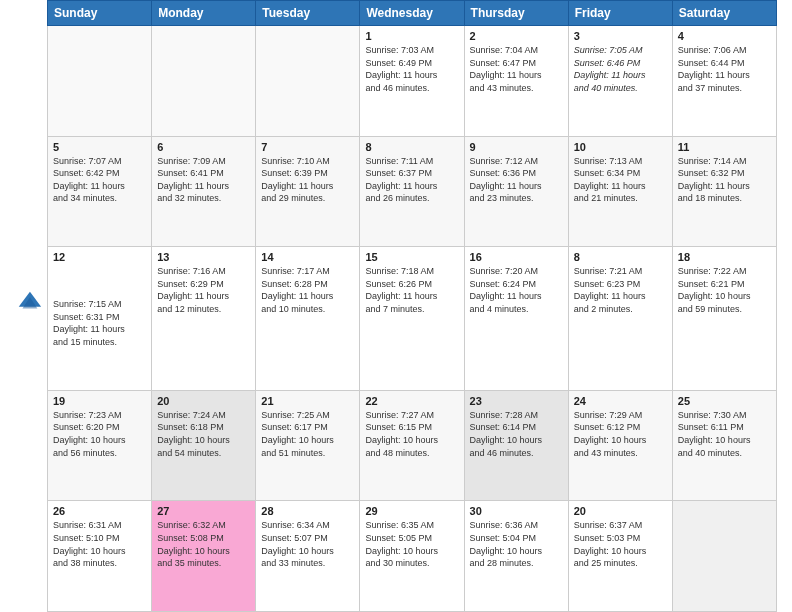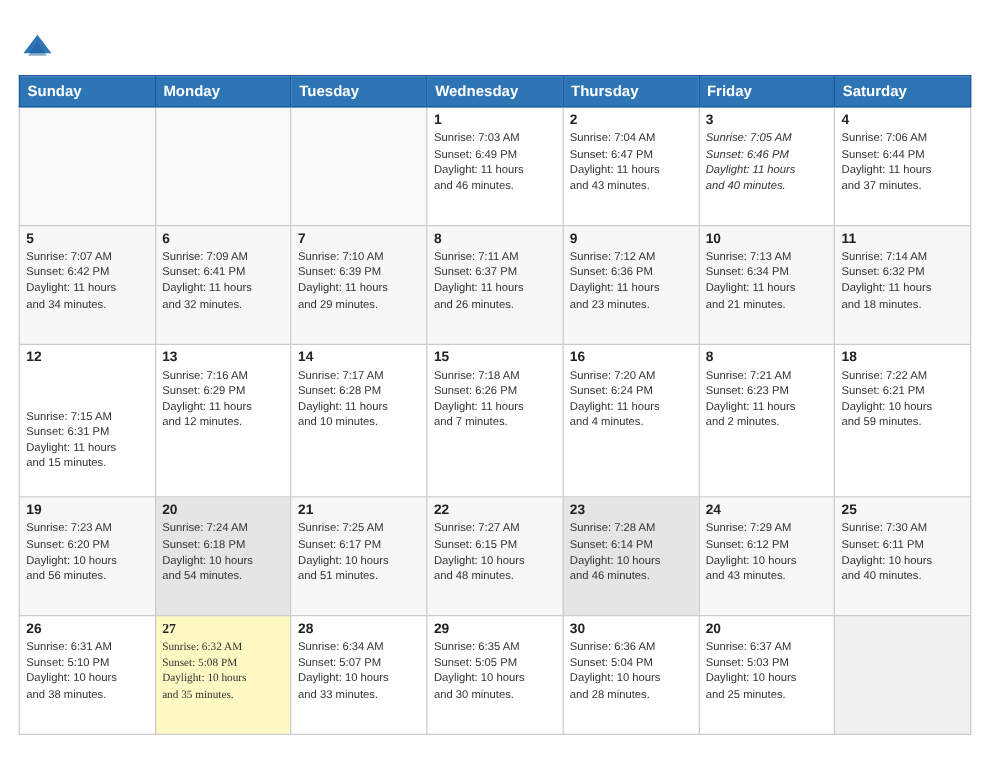--- a/index.html
+++ b/index.html
@@ -6,23 +6,23 @@
     body {
       font-family: Arial, sans-serif;
       background: #fff;
       width: 792px;
       height: 612px;
       overflow: hidden;
     }
     .page {
       width: 792px;
       height: 612px;
-      padding: 24px 15px;
+      padding: 0 15px;
       display: flex;
-      flex-direction: column;
+      flex-direction: row;
     }
     .header {
       display: flex;
       justify-content: space-between;
       align-items: center;
       margin-bottom: 8px;
     }
     .logo {
       display: flex;
       align-items: center;
@@ -315,21 +315,21 @@
           </td>
         </tr>
         <tr>
           <td style="background: rgb(255, 255, 255);">
             <div class="day-number">26</div>
             <div class="day-info" style="white-space: pre-line;">Sunrise: 6:31 AM
 Sunset: 5:10 PM
 Daylight: 10 hours
 and 38 minutes.</div>
           </td>
-          <td style="background: #fef9c3; font-family: Liberation Serif, serif;">
+          <td style="background: #f9a8d4;">
             <div class="day-number">27</div>
             <div class="day-info" style="white-space: pre-line;">Sunrise: 6:32 AM
 Sunset: 5:08 PM
 Daylight: 10 hours
 and 35 minutes.</div>
           </td>
           <td style="background: rgb(255, 255, 255);">
             <div class="day-number">28</div>
             <div class="day-info" style="white-space: pre-line;">Sunrise: 6:34 AM
 Sunset: 5:07 PM

